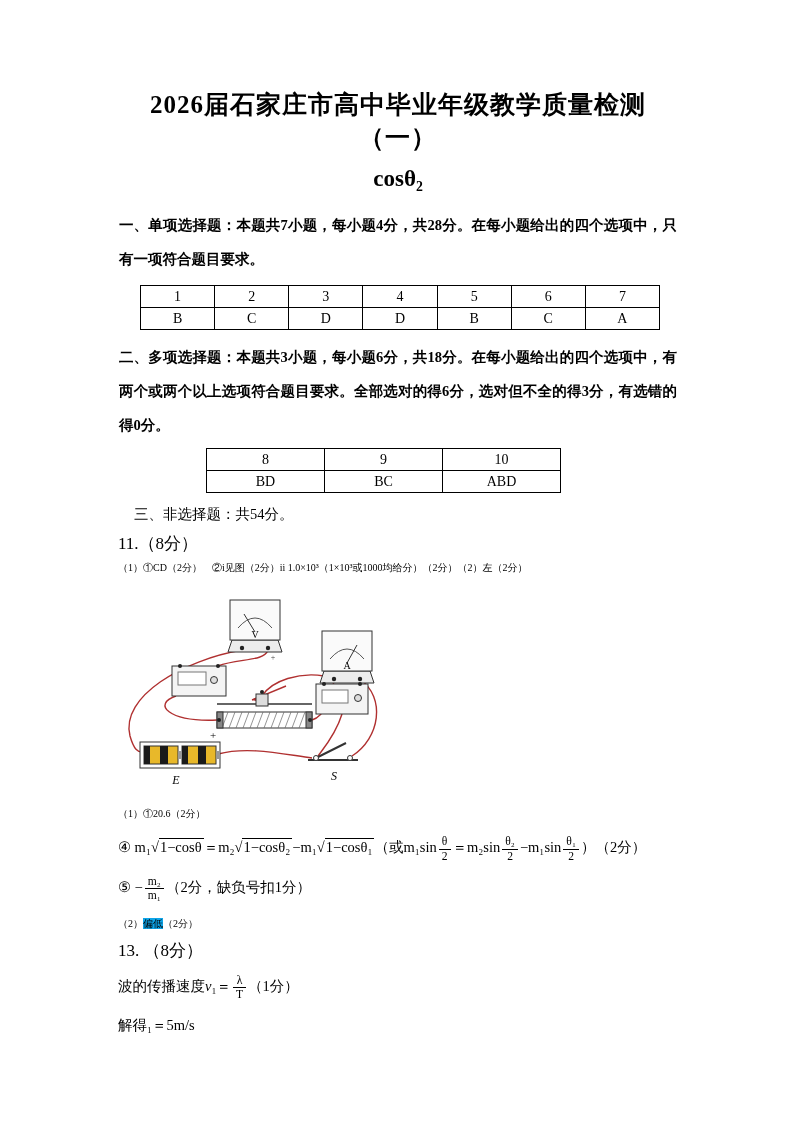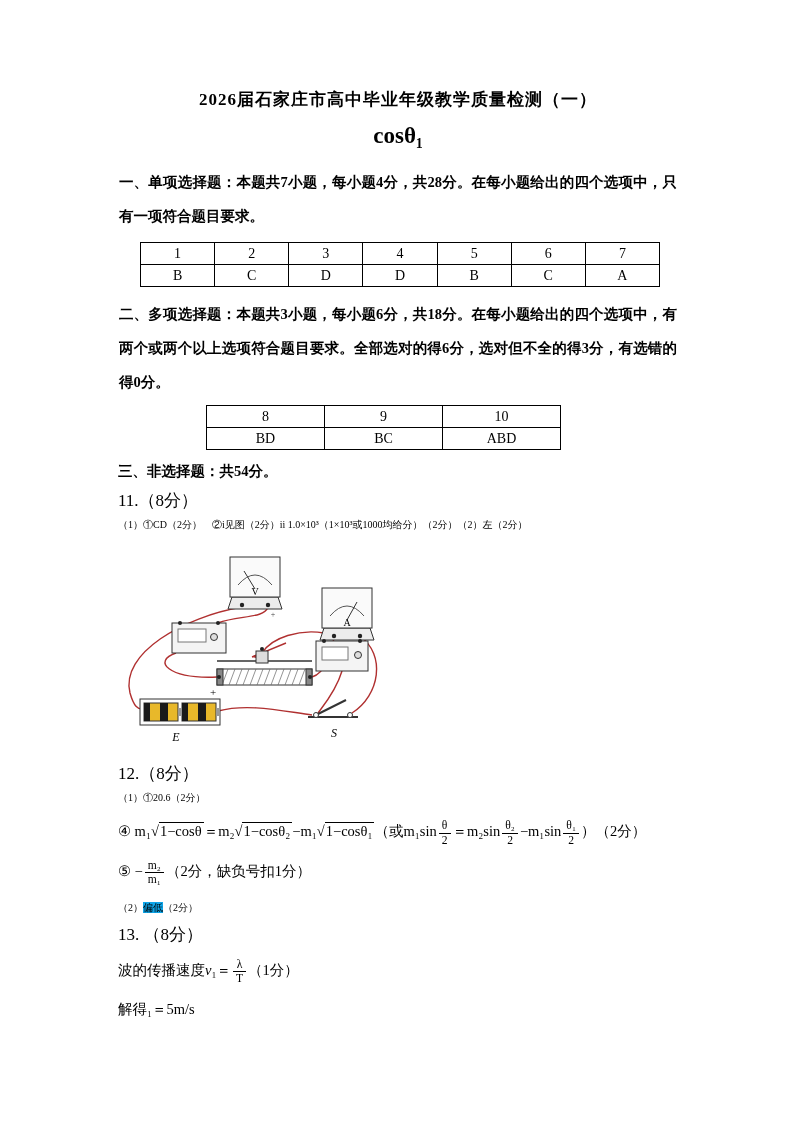--- a/index.html
+++ b/index.html
@@ -2,48 +2,48 @@
 <html><head>
 <meta charset="utf-8">
 <style>
   html,body{margin:0;padding:0;background:#888;}
   .page{
     width:794px;height:1123px;background:#fff;margin:0 auto;
     box-sizing:border-box;padding:88px 116px 0 118px;position:relative;
     font-family:"Liberation Serif","DejaVu Serif",serif;color:#000;
     overflow:hidden;
   }
-  .title{font-size:17px;font-weight:700;text-align:center;margin:0 0 12px;letter-spacing:1px;}
+  .title{font-size:25px;font-weight:700;text-align:center;margin:0 0 12px;letter-spacing:1px;}
   .subtitle{font-size:23px;font-weight:700;text-align:center;margin:0 0 16px;}
   .intro{font-size:14.5px;font-weight:700;line-height:2.35;margin:1px;text-align:justify;}
   table{border-collapse:collapse;table-layout:fixed;}
   td{border:1px solid #000;height:21px;text-align:center;font-size:14px;padding:0;font-weight:400;}
   .t1{width:520px;margin:9px 0 10px 22px;}
   .t2{width:355px;margin:6px 0 12px 88px;}
-  .s3-heading{font-size:14.5px;font-weight:700;margin:2px 0 8px;}
+  .s3-heading{font-size:14.5px;font-weight:400;margin:2px 16px 8px;}
   .qnum{font-size:17px;margin:6px 0 4px;}
   .qline{font-size:10px;line-height:1.85;margin:0 0 4px;text-align:justify;}
   .fline{font-size:14.5px;margin:12px 0;line-height:1.6;}
   .frac{display:inline-flex;flex-direction:column;vertical-align:middle;text-align:center;
         font-size:.8em;line-height:1.15;margin:0 2px;}
   .frac .num{border-bottom:1px solid #000;padding:0 3px;display:block;}
   .frac .den{display:block;padding:0 3px;}
   .sqrt{white-space:nowrap;}
   .sqrt .rad{border-top:1px solid #000;padding:0 2px 0 1px;}
   .hl{background:#0ea5e9;}
   .diagram-wrap{margin:10px 0 8px -4px;}
   i{font-family:"Liberation Serif",serif;}
 </style>
 </head>
 <body>
 
 <div class="page">
 
   <h1 class="title">2026届石家庄市高中毕业年级教学质量检测（一）</h1>
-  <h2 class="subtitle">cosθ₁</h2>
+  <h2 class="subtitle">cosθ₂</h2>
 
   <p class="intro">一、单项选择题：本题共7小题，每小题4分，共28分。在每小题给出的四个选项中，只有一项符合题目要求。</p>
 
   <table class="t1">
     <tbody>
         <tr>
       <td>1</td>
       <td>2</td>
       <td>3</td>
       <td>4</td>
@@ -181,21 +181,20 @@
       <g>
         <line x1="194" y1="172" x2="244" y2="172" stroke="#333" stroke-width="2"></line>
         <line x1="202" y1="170" x2="232" y2="155" stroke="#333" stroke-width="2"></line>
         <circle cx="202" cy="170" r="2.5" fill="#fff" stroke="#333"></circle>
         <circle cx="236" cy="170" r="2.5" fill="#fff" stroke="#333"></circle>
         <text x="220" y="192" font-size="12" font-style="italic" text-anchor="middle" font-family="Liberation Serif,serif">S</text>
       </g>
     </svg>
   </div>
 
-  <p class="qnum">12.（8分）</p>
   <p class="qline">（1）①20.6（2分）</p>
   <p class="fline">④ m₁<span class="sqrt">√<span class="rad">1−cosθ</span></span>＝m₂<span class="sqrt">√<span class="rad">1−cosθ₂</span></span>−m₁<span class="sqrt">√<span class="rad">1−cosθ₁</span></span>（或m₁sin<span class="frac">
         <span class="num">θ</span>
         <span class="den">2</span>
       </span>＝m₂sin<span class="frac">
         <span class="num">θ₂</span>
         <span class="den">2</span>
       </span>−m₁sin<span class="frac">
         <span class="num">θ₁</span>
         <span class="den">2</span>

